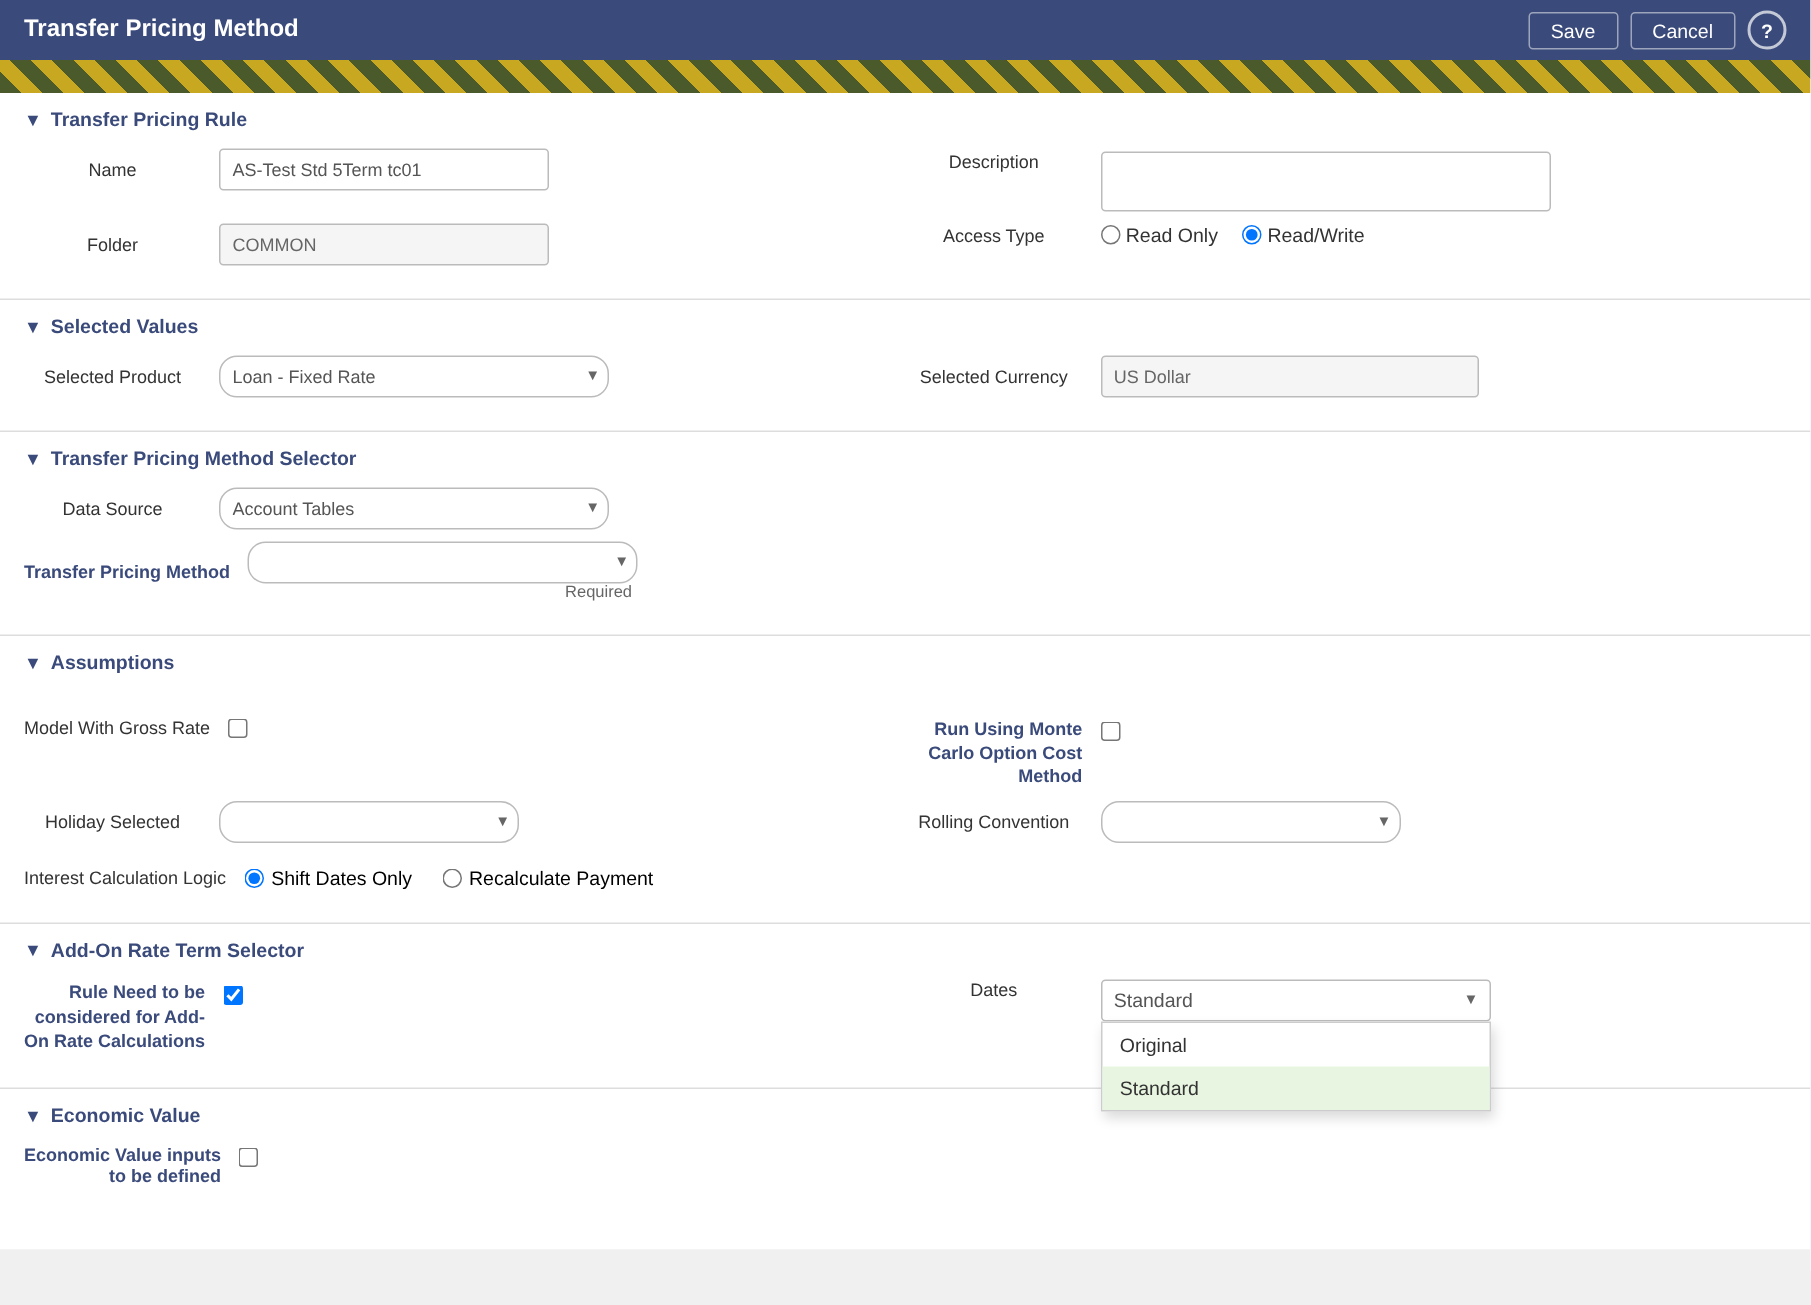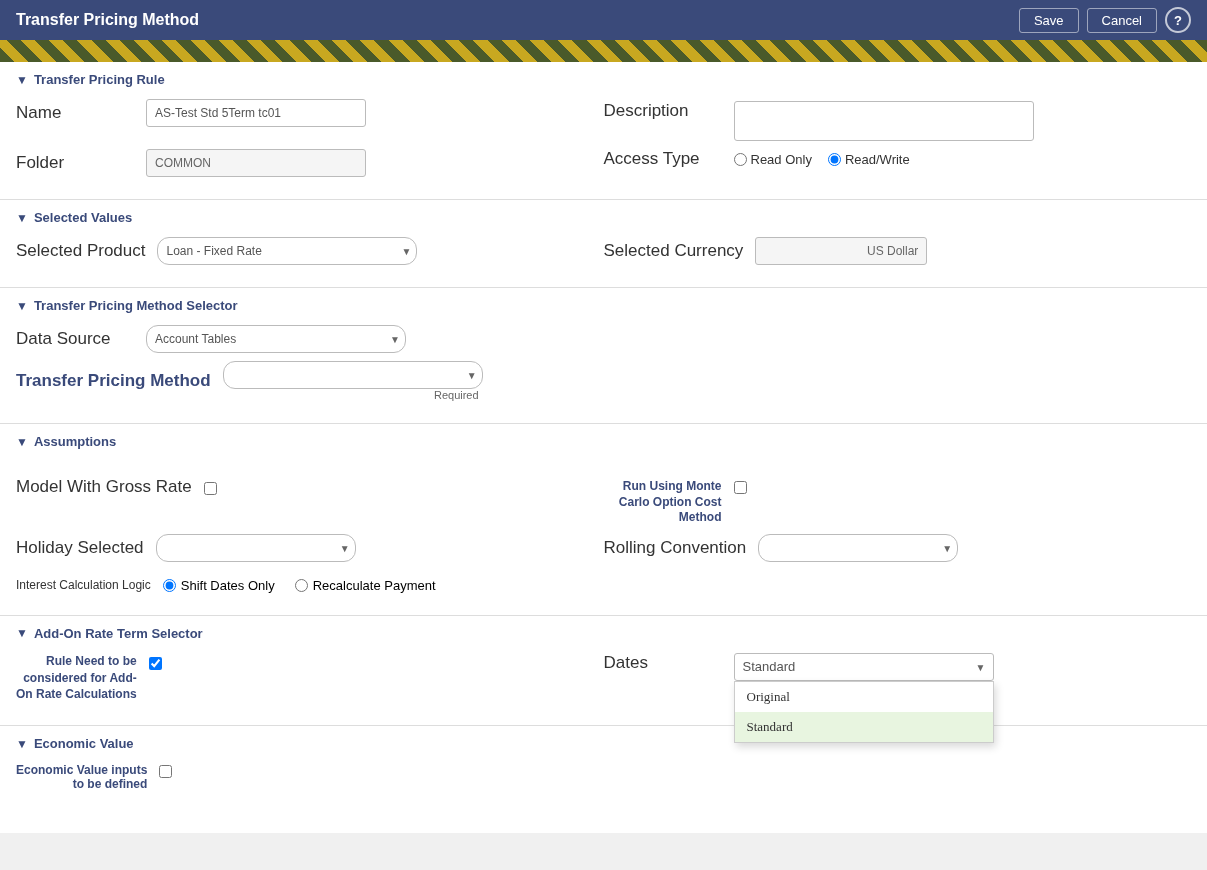--- a/index.html
+++ b/index.html
@@ -80,25 +80,25 @@
       margin-bottom: 8px;
     }
 
     .form-group {
       display: flex;
       align-items: center;
       flex: 1;
     }
 
     .form-label {
-      text-align: left;
+      text-align: center;
       min-width: 130px;
       padding-right: 12px;
       color: #333;
-      font-size: 17px;
+      font-size: 12px;
     }
     .form-label-required {
       color: #3a4a7a;
       font-weight: bold;
     }
 
     .form-input {
       border: 1px solid #bbb;
       border-radius: 3px;
       padding: 4px 8px;
@@ -202,21 +202,20 @@
       background: white;
       border: 1px solid #ccc;
       box-shadow: 2px 4px 8px rgba(0,0,0,0.15);
       z-index: 100;
     }
     .dropdown-option {
       padding: 7px 12px;
       font-size: 13px;
       cursor: pointer;
       color: #333;
-      font-family: Liberation Serif, serif;
     }
     .dropdown-option-selected { background: #e8f5e0; color: #333; }
     .term-select-display {
       border: 1px solid #bbb;
       border-radius: 3px;
       padding: 4px 28px 4px 8px;
       height: 28px;
       font-size: 12px;
       color: #555;
       background: white;
@@ -347,21 +346,21 @@
         <span class="form-label">Selected Product</span>
         <div class="form-select-wrapper">
           <select class="form-select form-select-wide">
             <option>Loan - Fixed Rate</option>
           </select>
           <span class="select-arrow">▼</span>
         </div>
       </div>
       <div class="form-group">
         <span class="form-label">Selected Currency</span>
-        <input class="form-input form-input-readonly" style="width: 172px; text-align: right;" type="text" value="US Dollar" readonly="">
+        <input class="form-input form-input-readonly" style="width: 252px;" type="text" value="US Dollar" readonly="">
       </div>
     </div>
   </div>
 
   <div class="section">
     <div class="section-header">
       <span class="section-chevron">▼</span>
       <span class="section-title">Transfer Pricing Method Selector</span>
     </div>
 

